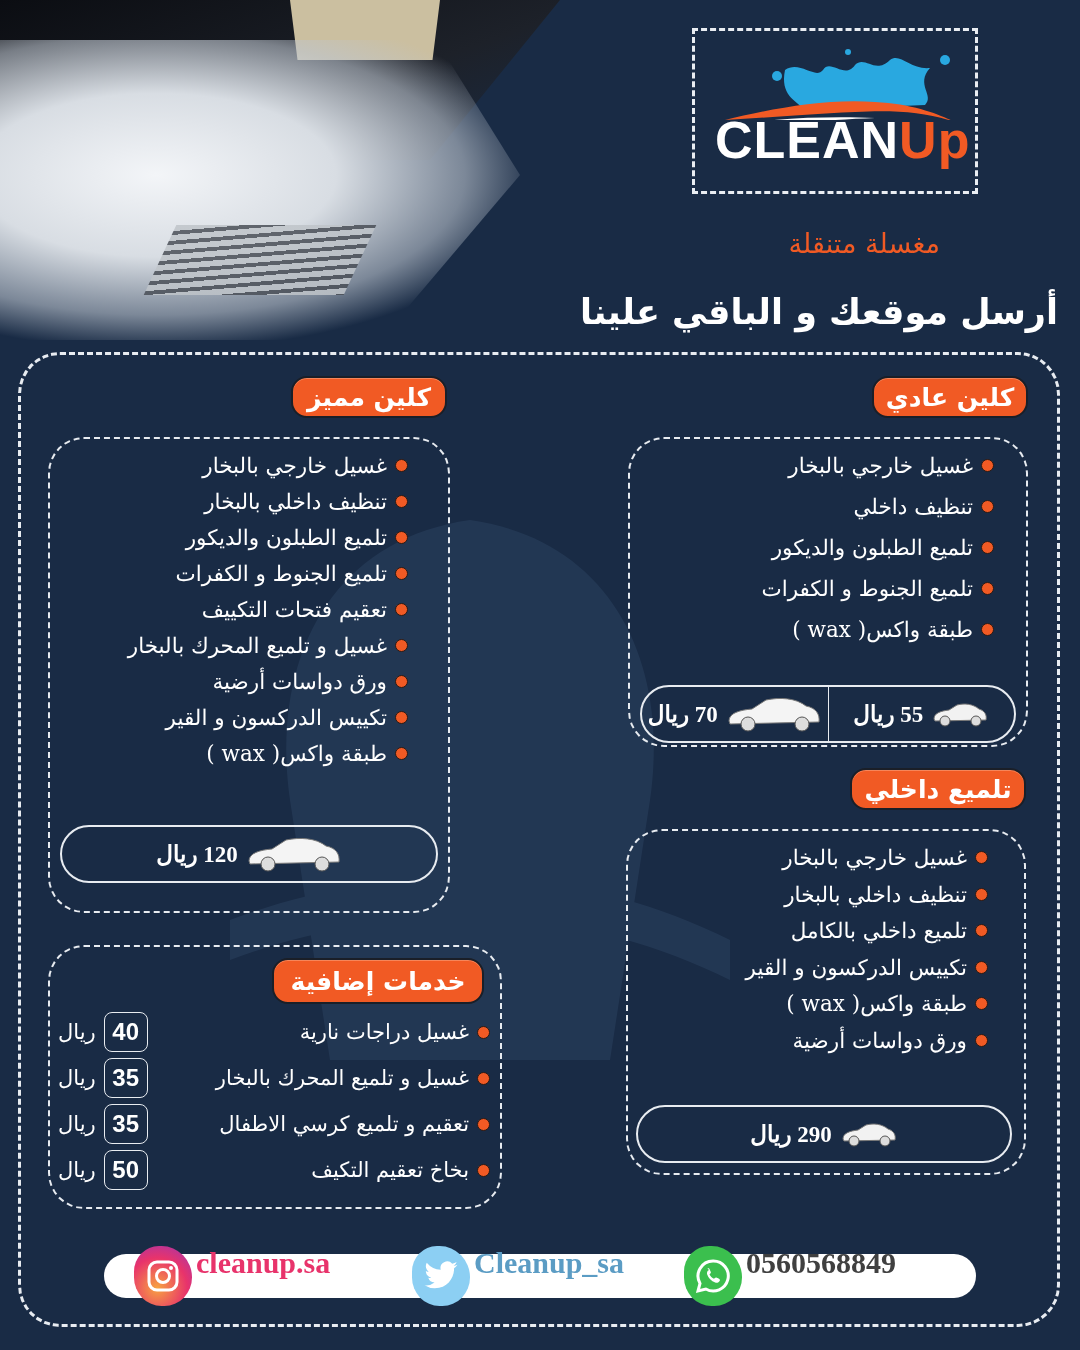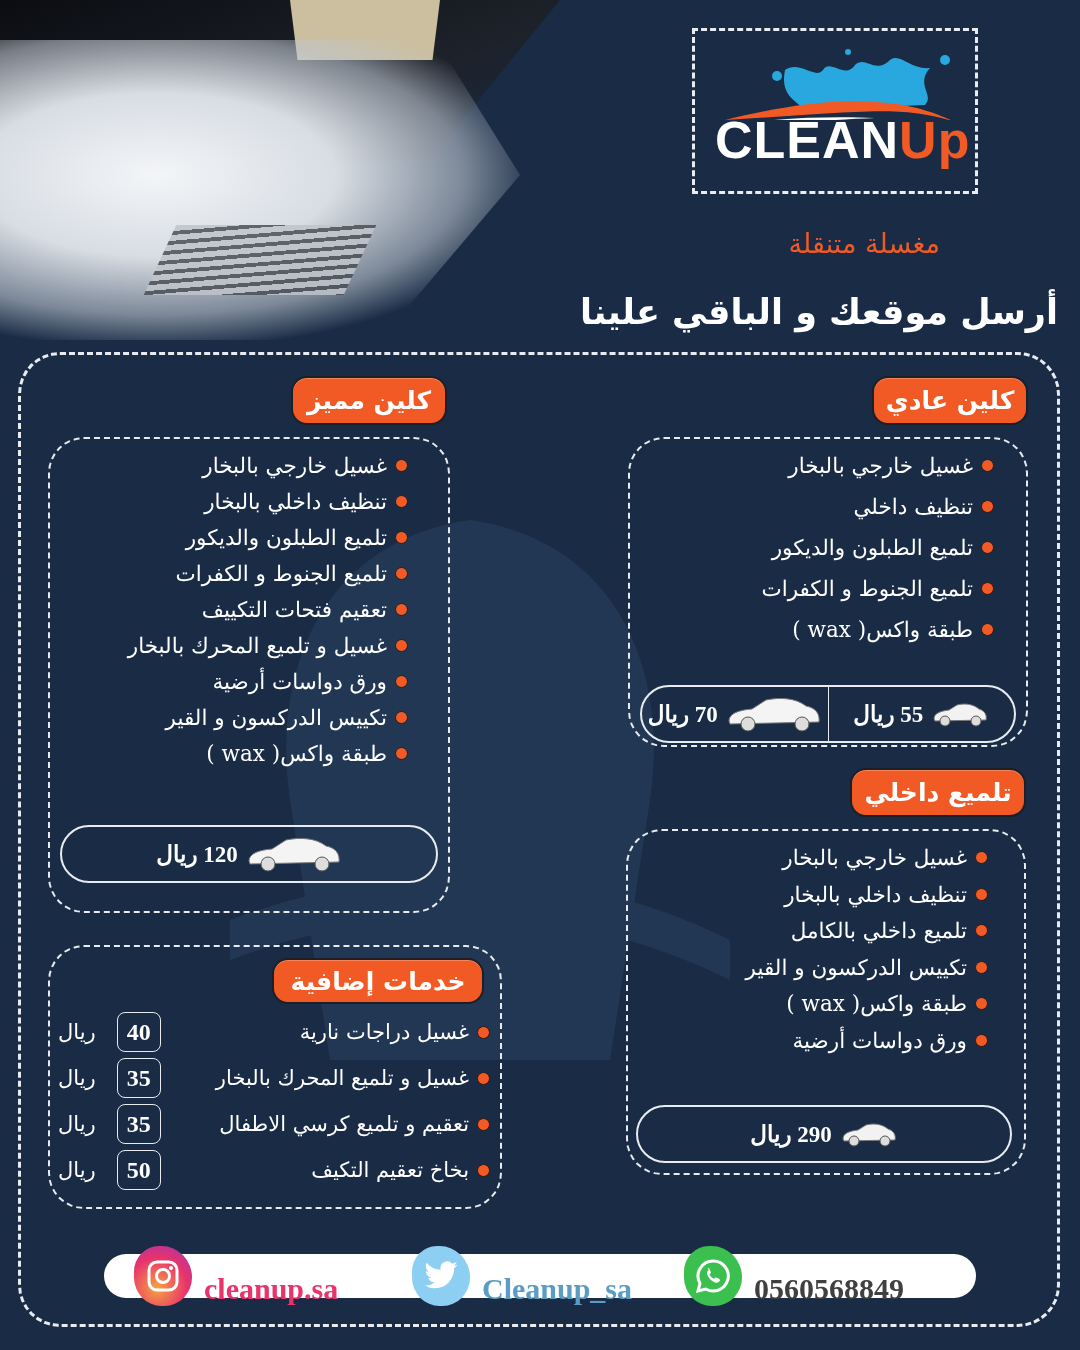--- a/index.html
+++ b/index.html
@@ -12,36 +12,36 @@
   .hero .smoke{position:absolute;left:-40px;top:40px;width:560px;height:300px;background:radial-gradient(ellipse at 35% 45%,#f3f5f8 0%,#d8dde3 35%,rgba(190,198,208,.6) 60%,rgba(25,43,69,0) 75%);clip-path:polygon(0 0,85% 0,100% 45%,75% 100%,0 100%)}
   .hero .grille{position:absolute;left:160px;top:225px;width:200px;height:70px;background:repeating-linear-gradient(175deg,#bfc4c9 0 6px,#4a4f57 6px 10px);opacity:.85;transform:skewX(-25deg)}
   .logo-box{left:692px;top:28px;width:286px;height:166px;border:3px dashed #e9edf2}
   .logo{left:705px;top:40px;width:260px;height:150px}
   .logo-text{position:absolute;left:10px;top:70px;font-family:"Liberation Sans",sans-serif;font-weight:bold;font-size:52px;letter-spacing:1px;color:#fff}
   .logo-text .up{color:#f15a24}
   .sub{right:140px;top:228px;font-size:27px;font-weight:normal;color:#f15a24;direction:rtl}
   .tagline{right:22px;top:292px;font-size:35px;font-weight:bold;direction:rtl;color:#fff}
   .outer{left:18px;top:352px;width:1042px;height:975px;border:3px dashed #e8ecf1;border-radius:42px}
   .panel{border:2.5px dashed #e8ecf1;border-radius:36px}
-  .pill{background:#f15a24;border:2px solid #1a1f28;border-radius:16px;height:49px;font-weight:bold;font-size:25px;color:#fff;display:flex;align-items:center;justify-content:center;direction:rtl;box-shadow:0 1px 0 #f6855a inset}
+  .pill{background:#f15a24;border:2px solid #1a1f28;border-radius:16px;height:42px;font-weight:bold;font-size:25px;color:#fff;display:flex;align-items:center;justify-content:center;direction:rtl;box-shadow:0 1px 0 #f6855a inset}
   ul.items{list-style:none;direction:rtl}
   ul.items li{display:flex;align-items:center;gap:8px;font-size:21.5px;font-family:"DejaVu Serif",serif;color:#fff;white-space:nowrap}
   .dot{width:13px;height:13px;border-radius:50%;background:#f15a24;display:inline-block;flex:0 0 13px;border:1px solid #2b1a14}
   .price-bar{border:2px solid #e8ecf1;border-radius:30px;display:flex;direction:rtl;align-items:center;height:58px}
   .price-cell{flex:1;display:flex;align-items:center;justify-content:center;gap:8px;direction:rtl;height:100%}
   .price-cell + .price-cell{border-right:1.5px solid #e8ecf1}
   .price-val{font-family:"Liberation Serif",serif;font-weight:bold;font-size:23px;color:#fff;direction:rtl}
   .car{display:inline-block;position:relative}
   .car svg{display:block}
   .addon-row{display:flex;align-items:center;direction:rtl;height:44px}
   .addon-row .name{flex:1;display:flex;align-items:center;gap:8px;font-family:"DejaVu Serif",serif;font-size:21px;white-space:nowrap}
-  .badge{width:44px;height:40px;border:1.5px solid #e8ecf1;border-radius:8px;display:flex;align-items:center;justify-content:center;font-family:Liberation Serif, serif;font-weight:bold;font-size:24px;margin-left:21px}
+  .badge{width:44px;height:40px;border:1.5px solid #e8ecf1;border-radius:8px;display:flex;align-items:center;justify-content:center;font-family:Liberation Sans, sans-serif;font-weight:bold;font-size:24px;margin-left:8px}
   .riyal{font-family:"DejaVu Serif",serif;font-size:21px}
   .contact{left:104px;top:1254px;width:872px;height:44px;background:#fff;border-radius:22px}
-  .contact-item{position:absolute;top:-8px;display:flex;align-items:flex-end;gap:12px;height:60px}
+  .contact-item{position:absolute;top:-8px;display:flex;align-items:flex-start;gap:4px;height:60px}
   .contact-item .txt{font-family:"Liberation Serif",serif;font-weight:bold;font-size:30px}
   .splash{width:58px;height:60px;border-radius:45% 55% 50% 50%;display:flex;align-items:center;justify-content:center}
   .watermark{left:190px;top:500px;width:560px;height:620px;opacity:.09}
 </style>
 </head>
 <body>
 
 <svg class="abs watermark" viewBox="0 0 560 620">
   <path d="M280 20 C140 40 80 160 100 300 L140 560 L420 560 L460 300 C480 160 420 40 280 20Z" fill="#7fb0e0"></path>
   <path d="M40 420 C200 360 380 360 540 440 L540 480 C380 400 200 400 40 460Z" fill="#7fb0e0"></path>

